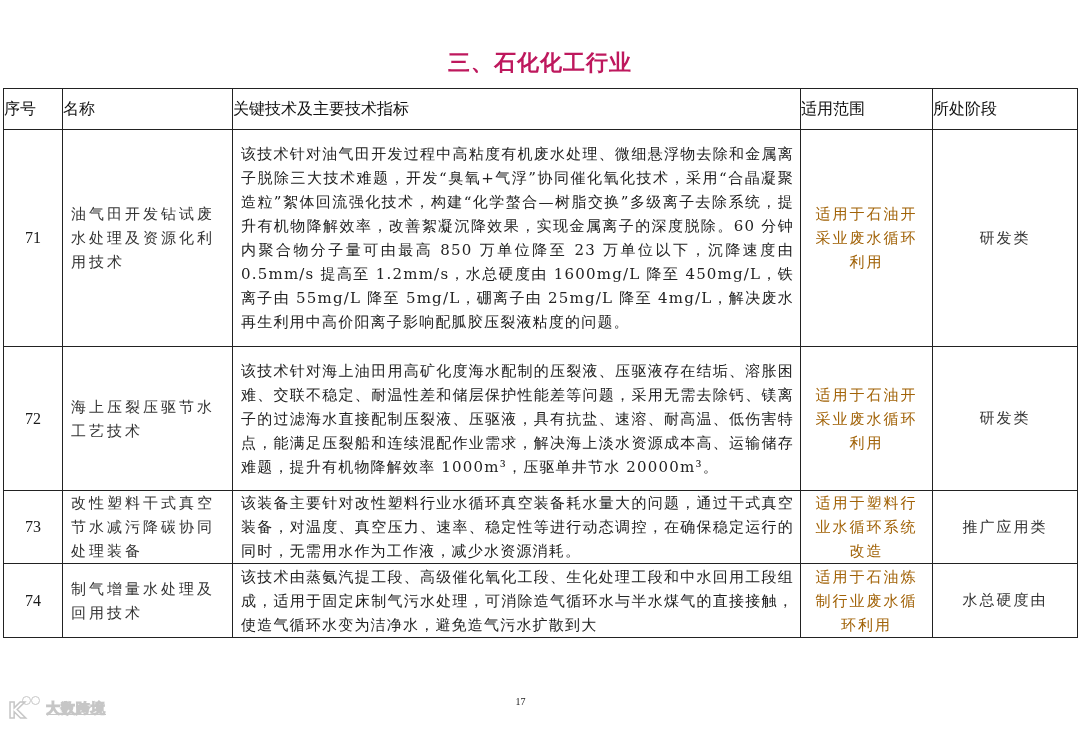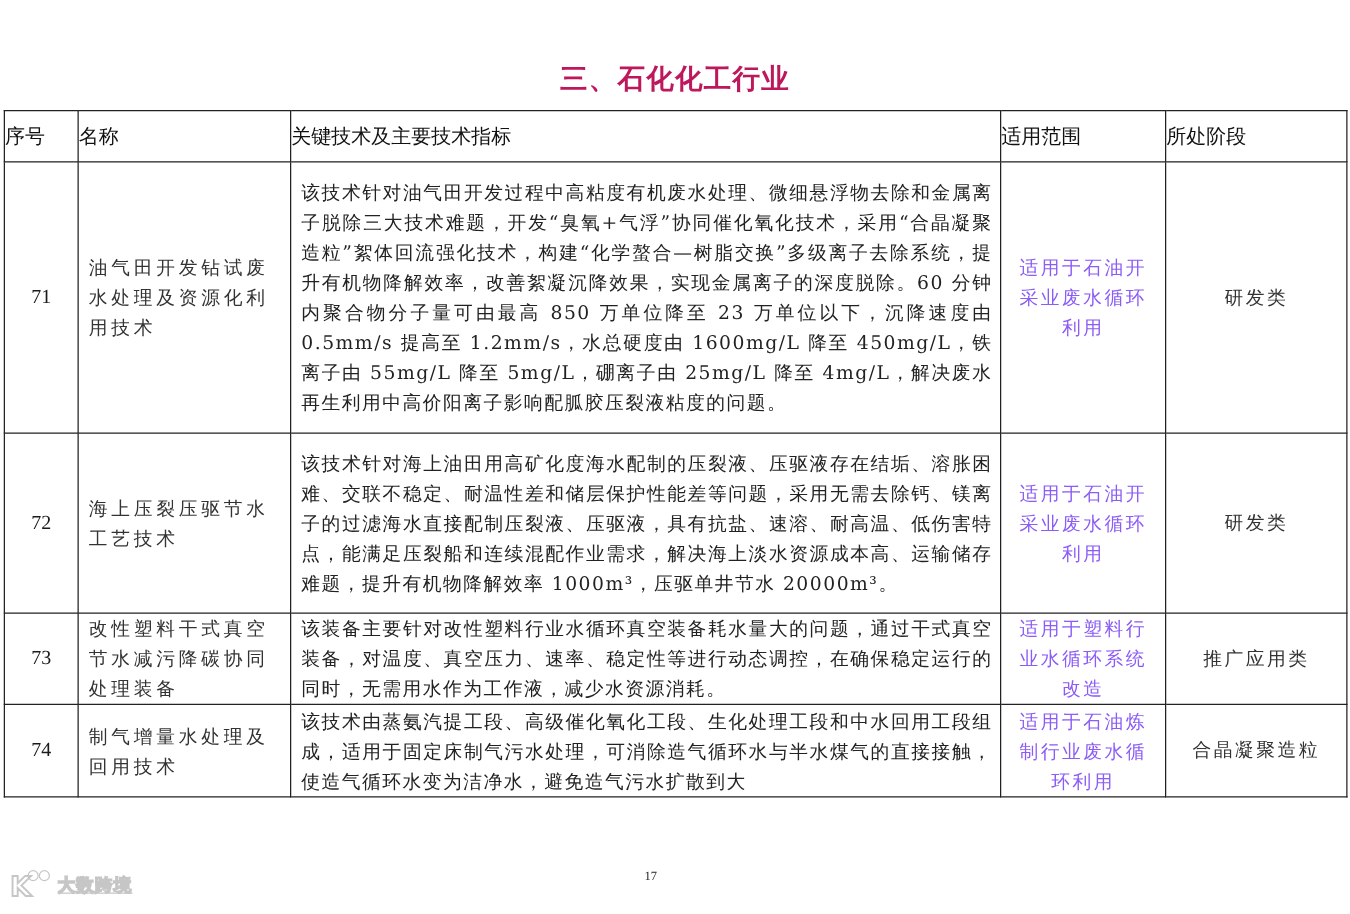--- a/index.html
+++ b/index.html
@@ -4,21 +4,21 @@
   <style>
     html, body { margin: 0; padding: 0; background: #ffffff; }
     body { width: 1080px; height: 731px; position: relative; overflow: hidden; font-family: "DejaVu Serif", "Liberation Serif", serif; color: #1a1a1a; }
     .title { position: absolute; top: 48px; left: 0; width: 1080px; text-align: center; font-family: "DejaVu Sans", "Liberation Sans", sans-serif; font-size: 22px; font-weight: bold; letter-spacing: 1px; color: #be185d; }
     table.main { position: absolute; left: 3px; top: 88px; width: 1074px; border-collapse: collapse; table-layout: fixed; }
     table.main td, table.main th { border: 1.5px solid #222; padding: 0; vertical-align: middle; }
     table.main th { height: 40px; font-family: "DejaVu Sans", "Liberation Sans", sans-serif; font-weight: normal; font-size: 16px; color: #111; text-align: left; }
     .c-no { text-align: center; font-family: "Liberation Serif", serif; font-size: 16px; }
     .c-name { font-size: 15px; line-height: 24px; padding: 0 6px 0 8px !important; letter-spacing: 3px; color: #333; }
     .c-desc { font-size: 15px; line-height: 24px; padding: 0 6px 0 8px !important; letter-spacing: 1.2px; text-align: justify; color: #222; margin-left: 33px; }
-    .c-scope { font-size: 15px; line-height: 24px; text-align: center; padding: 0 8px !important; letter-spacing: 2px; color: #8b5cf6; }
+    .c-scope { font-size: 15px; line-height: 24px; text-align: center; padding: 0 8px !important; letter-spacing: 2px; color: #a16207; }
     .c-stage { font-size: 15px; text-align: center; letter-spacing: 2px; color: #333; }
     .page-num { position: absolute; top: 696px; left: 0; width: 1041px; text-align: center; font-family: "Liberation Serif", serif; font-size: 10px; color: #222; }
     .watermark { position: absolute; left: 8px; top: 696px; display: flex; align-items: center; gap: 4px; opacity: 0.55; }
     .wm-logo { width: 34px; height: 26px; position: relative; }
     .wm-logo .k { position: absolute; left: 0; top: 2px; font-family: "DejaVu Sans", sans-serif; font-weight: bold; font-size: 22px; color: #fff; -webkit-text-stroke: 1.5px #999; }
     .wm-logo .o1, .wm-logo .o2 { position: absolute; top: 0; width: 7px; height: 7px; border: 1.5px solid #999; border-radius: 50%; }
     .wm-logo .o1 { left: 14px; } .wm-logo .o2 { left: 23px; }
     .wm-text { font-family: "DejaVu Sans", sans-serif; font-weight: bold; font-size: 14px; color: #fff; -webkit-text-stroke: 1.2px #999; letter-spacing: 1px; text-decoration: underline; }
   </style>
 </head>
@@ -63,21 +63,21 @@
       <td class="c-name">改性塑料干式真空节水减污降碳协同处理装备</td>
       <td class="c-desc">该装备主要针对改性塑料行业水循环真空装备耗水量大的问题，通过干式真空装备，对温度、真空压力、速率、稳定性等进行动态调控，在确保稳定运行的同时，无需用水作为工作液，减少水资源消耗。</td>
       <td class="c-scope">适用于塑料行业水循环系统改造</td>
       <td class="c-stage">推广应用类</td>
     </tr>
     <tr style="height:74px">
       <td class="c-no">74</td>
       <td class="c-name">制气增量水处理及回用技术</td>
       <td class="c-desc">该技术由蒸氨汽提工段、高级催化氧化工段、生化处理工段和中水回用工段组成，适用于固定床制气污水处理，可消除造气循环水与半水煤气的直接接触，使造气循环水变为洁净水，避免造气污水扩散到大</td>
       <td class="c-scope">适用于石油炼制行业废水循环利用</td>
-      <td class="c-stage">合晶凝聚造粒</td>
+      <td class="c-stage">水总硬度由</td>
     </tr>
   </tbody>
 </table>
 
 <div class="page-num">17</div>
 
 <div class="watermark">
   <div class="wm-logo">
     <span class="k">K</span>
       <span class="o1"></span>

